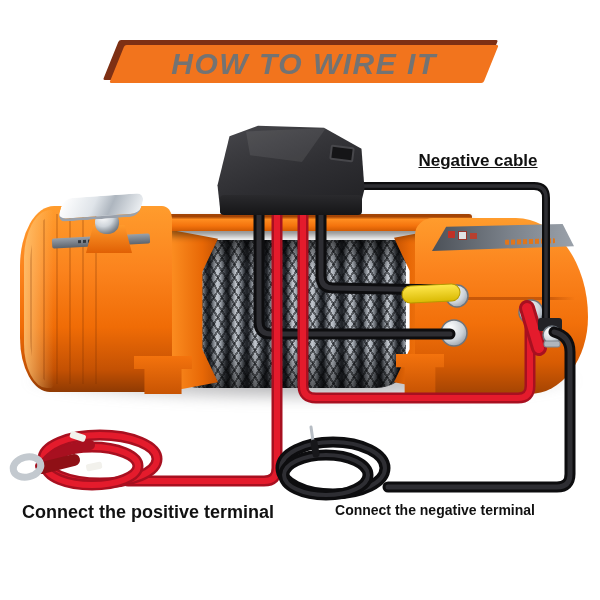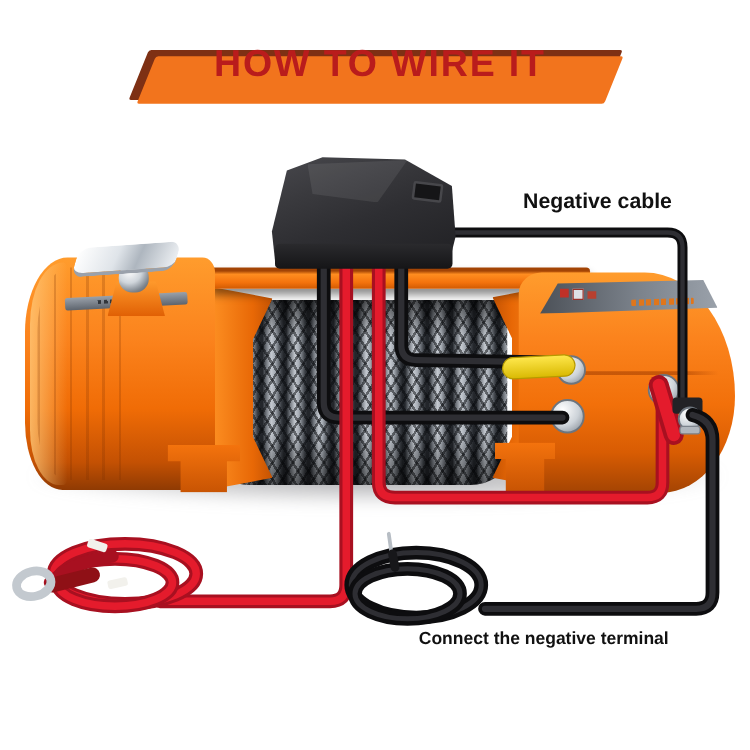--- a/index.html
+++ b/index.html
@@ -13,22 +13,22 @@
   html,body{margin:0;padding:0;background:#e9e9e9;}
   #stage{position:relative;width:600px;height:600px;margin:0 auto;background:var(--background);
          overflow:hidden;font-family:"Liberation Sans",sans-serif;}
   .abs{position:absolute;}
 
   
   .banner-shadow{left:111px;top:40px;width:379px;height:40px;background:var(--banner-shadow);
         transform:skewX(-22deg);border-radius:2px;}
   .banner{left:117px;top:45px;width:374px;height:38px;background:var(--banner-orange);
         transform:skewX(-22deg);border-radius:2px;}
-  .banner-title{left:117px;top:33px;width:374px;height:38px;display:flex;align-items:center;
-        justify-content:center;color:#b91c1c;font-size:30px;font-weight:bold;letter-spacing:1.5px;}
+  .banner-title{left:117px;top:45px;width:374px;height:38px;display:flex;align-items:center;
+        justify-content:center;color:#737373;font-size:30px;font-weight:bold;letter-spacing:1.5px;font-style:italic;}
 
   
   .winch-shadow{left:28px;top:360px;width:548px;height:42px;border-radius:50%;
         background:radial-gradient(ellipse at 50% 50%,rgba(95,95,100,.55),rgba(120,120,125,.25) 55%,transparent 75%);
         filter:blur(6px);}
   .drum-rope{left:170px;top:240px;width:236px;height:148px;
         border-radius:6px 6px 30px 30px / 6px 6px 22px 22px;
         background:
           linear-gradient(180deg,rgba(0,0,0,.6),rgba(0,0,0,0) 20%,rgba(0,0,0,0) 72%,rgba(0,0,0,.55)),
           repeating-linear-gradient(58deg,rgba(8,10,13,.5) 0 2px,transparent 2px 7px),
@@ -94,21 +94,21 @@
 
   
   .cable-layer{left:0;top:0;width:600px;height:600px;}
   .stroke-red-edge{stroke:var(--cable-red-dark);}
   .stroke-red-main{stroke:var(--cable-red);}
   .stroke-blk-edge{stroke:var(--cable-black-dark);}
   .stroke-blk-main{stroke:#2e2e33;}
 
   
   .callout{color:var(--label-text);font-weight:bold;text-align:center;}
-  .negative-cable-label{left:403px;top:151px;width:150px;font-size:17px;}
+  .negative-cable-label{left:403px;top:151px;width:150px;font-size:17px;text-decoration:underline;}
   .positive-terminal-label{left:14px;top:502px;width:268px;font-size:18px;}
   .negative-terminal-label{left:320px;top:502px;width:230px;font-size:14px;}
 </style>
 </head>
 <body>
 
 <div id="stage">
 
   <div class="abs banner-shadow"></div>
   <div class="abs banner"></div>
@@ -203,14 +203,15 @@
       <line x1="316" y1="454" x2="314" y2="443" stroke="#17171a" stroke-width="7" stroke-linecap="round"></line>
     </g>
   </svg>
 
   <div class="abs control-box"></div>
   <div class="abs box-sheen"></div>
   <div class="abs box-flange"></div>
   <div class="abs box-port"></div>
 
   <div class="abs callout negative-cable-label">Negative cable</div>
+  <div class="abs callout positive-terminal-label">Connect the positive terminal</div>
   <div class="abs callout negative-terminal-label">Connect the negative terminal</div>
 </div>
 
 </body></html>

